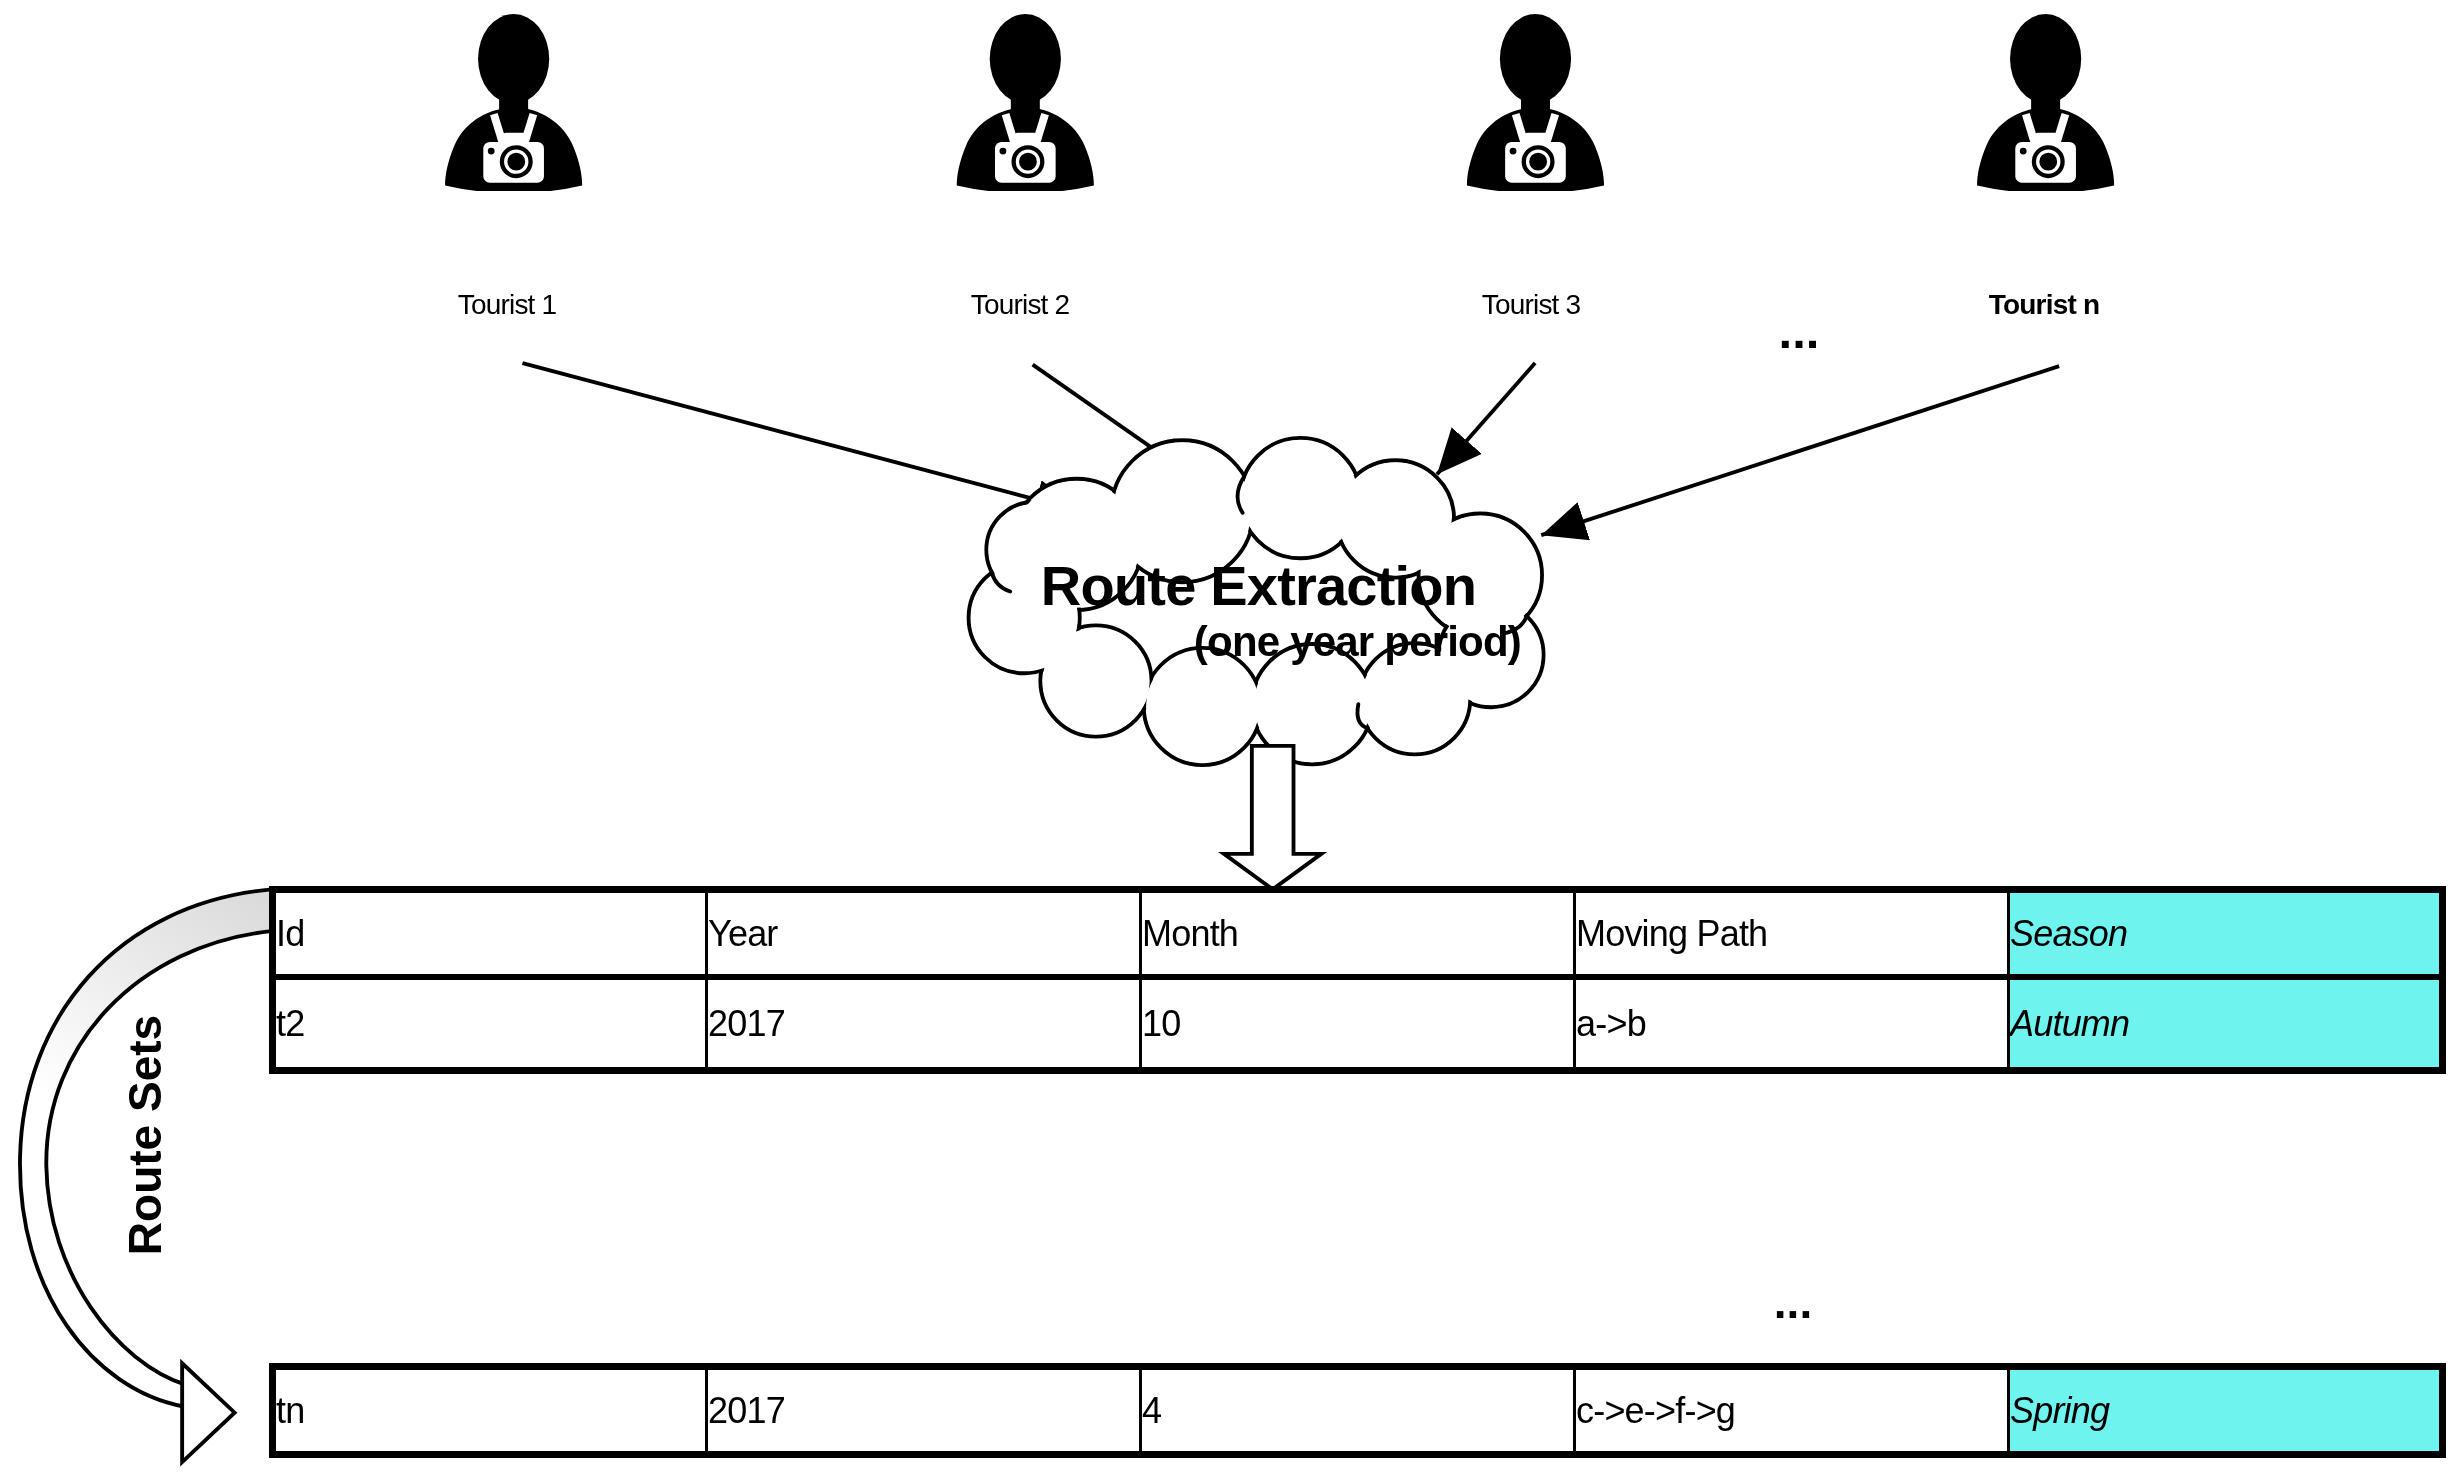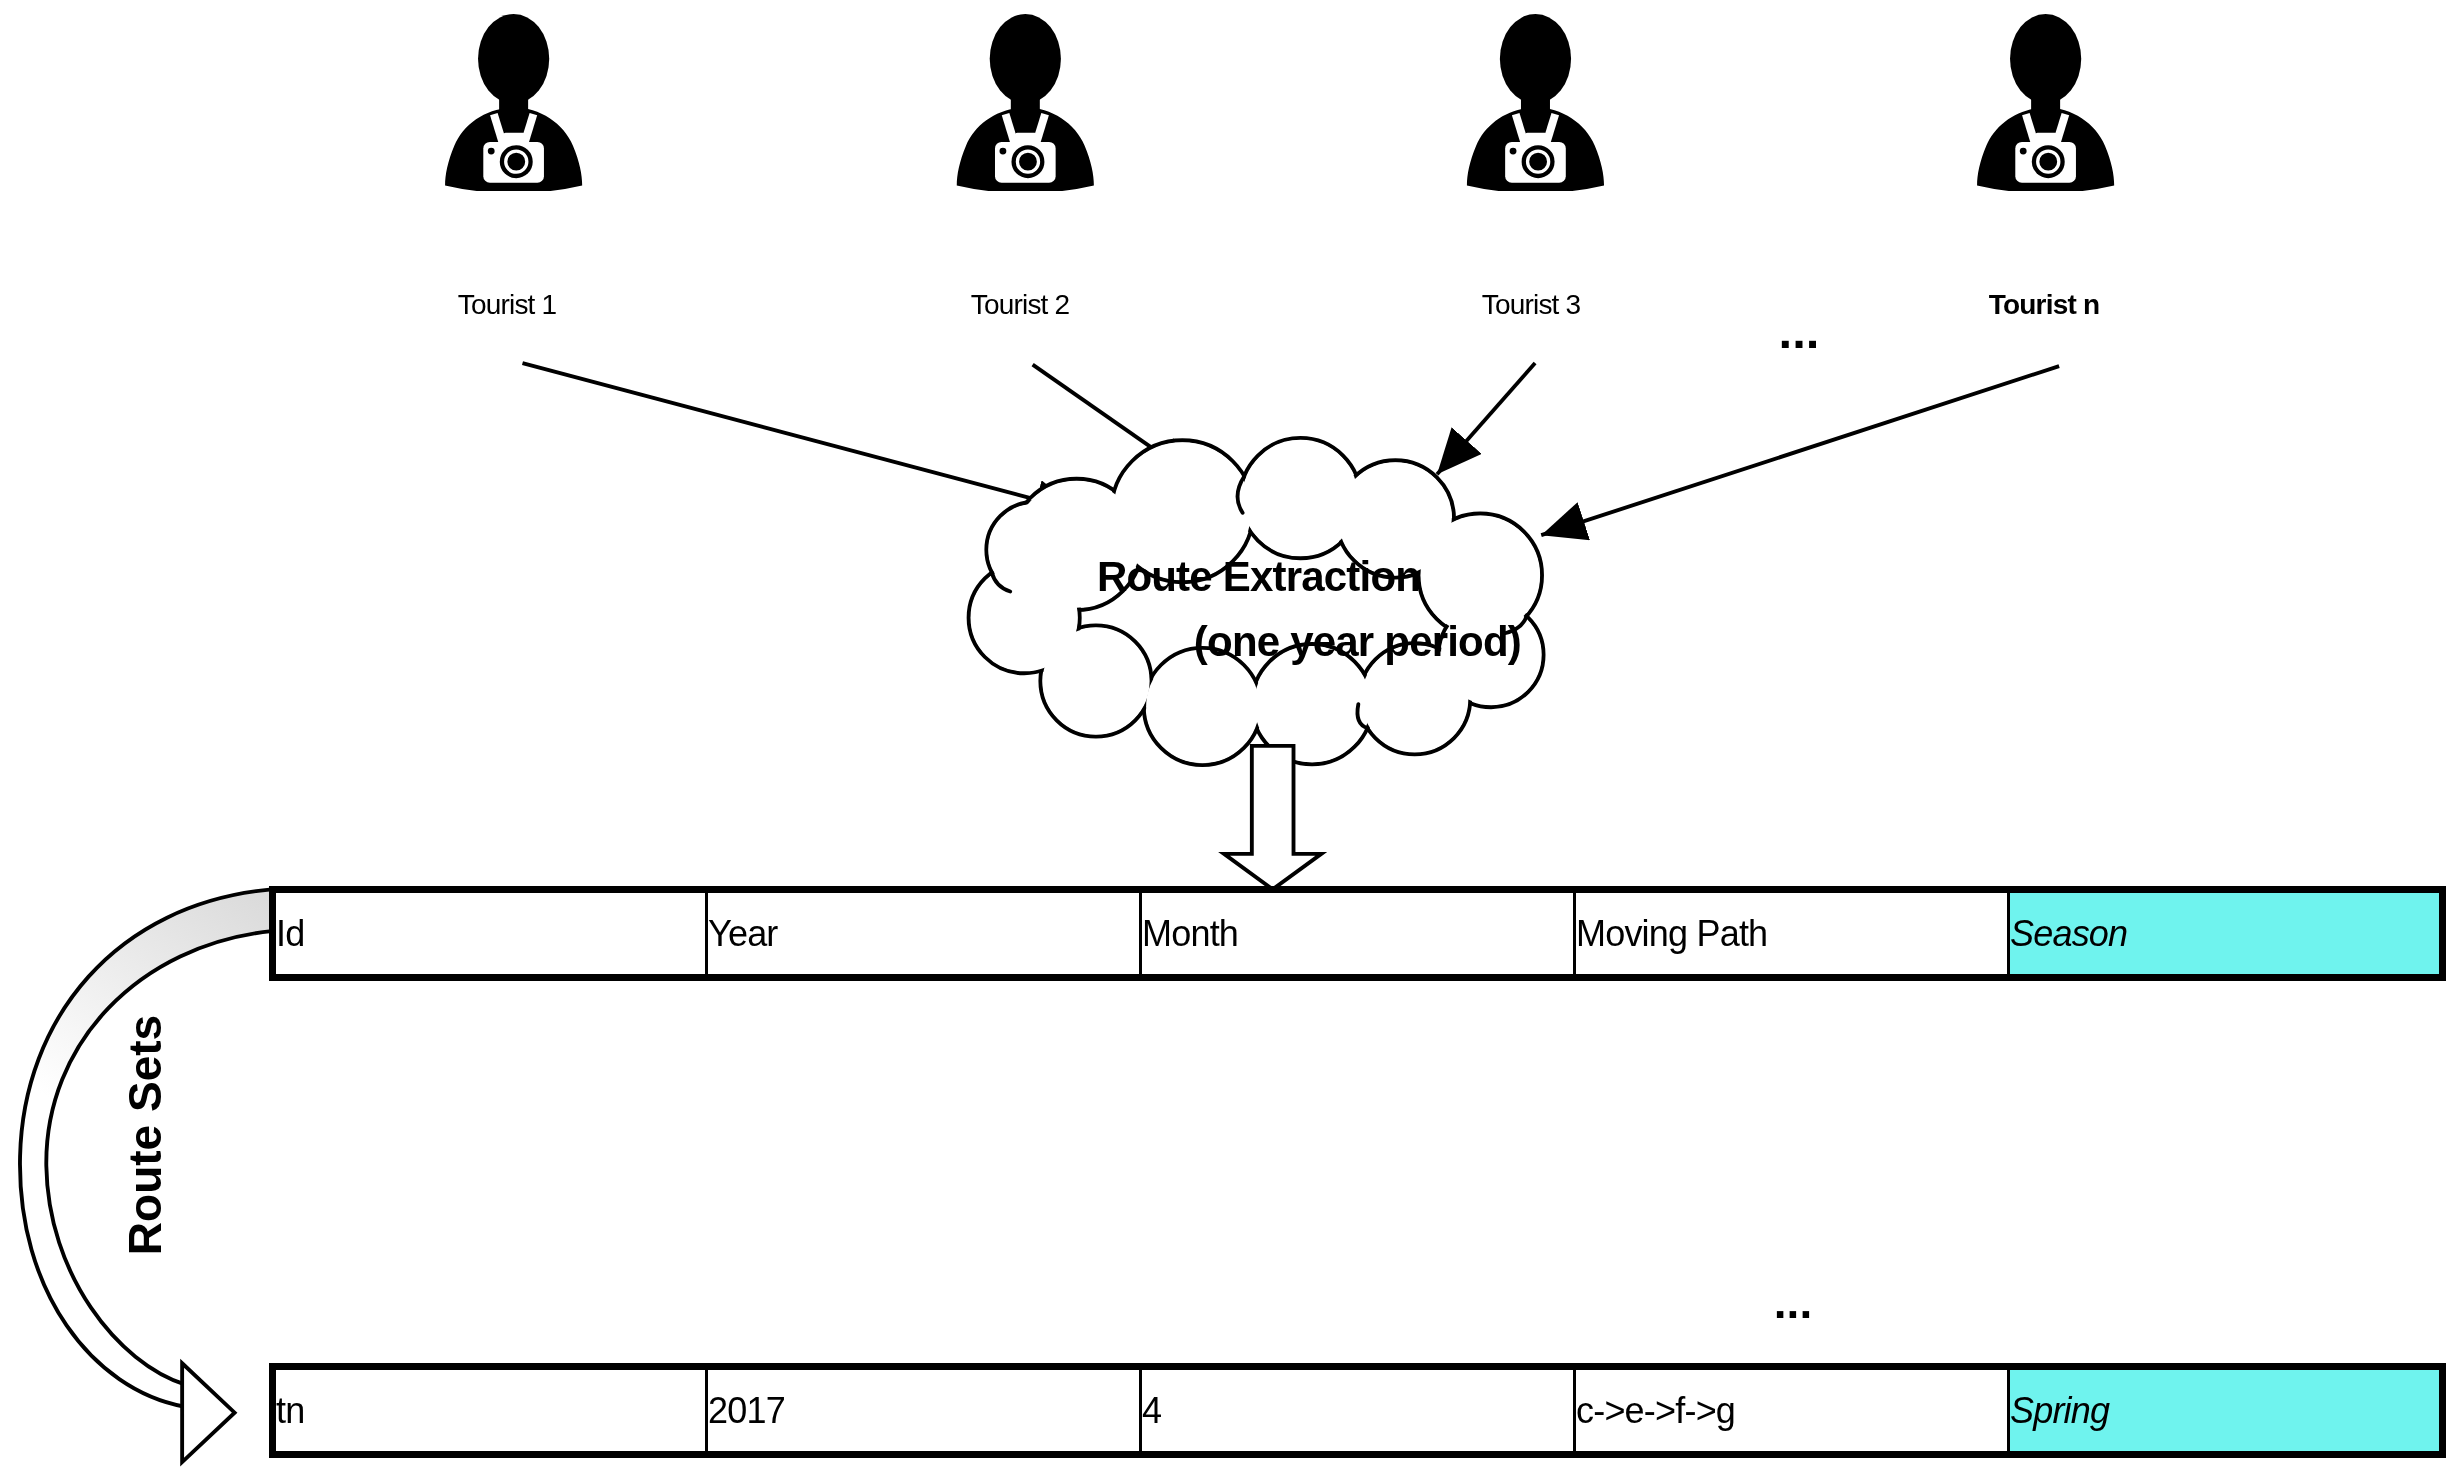--- a/index.html
+++ b/index.html
@@ -4,21 +4,21 @@
 <style>
   html,body{margin:0;padding:0;}
   body{
     width:2462px;height:1477px;position:relative;background:#ffffff;
     font-family:"Liberation Sans", sans-serif;color:#000;overflow:hidden;
   }
   #canvas{position:absolute;left:0;top:0;width:2462px;height:1477px;}
   .abs{position:absolute;}
   .label{font-size:28px;text-align:center;letter-spacing:-0.8px;}
   .dots{font-size:49px;font-weight:bold;text-align:center;}
-  .cloud-title{font-size:42px;font-weight:bold;text-align:center;letter-spacing:-0.8px;}
+  .cloud-title{font-size:56px;font-weight:bold;text-align:center;letter-spacing:-0.8px;}
   .cloud-sub{font-size:42px;font-weight:bold;text-align:right;letter-spacing:-0.8px;}
   .route-sets{
     font-size:46px;font-weight:bold;white-space:nowrap;
     transform:translate(-50%,-50%) rotate(-90deg);
   }
   table.rt{
     border-collapse:collapse;table-layout:fixed;width:2177px;
     border:7px solid #000;background:#fff;
   }
   table.rt td{
@@ -141,20 +141,27 @@
       <col style="width:20%">
     </colgroup>
   <tbody>
       <tr class="hdr">
     <td>Id</td>
     <td>Year</td>
     <td>Month</td>
     <td>Moving Path</td>
     <td class="season">Season</td>
   </tr>
+  <tr class="row">
+    <td>t2</td>
+    <td>2017</td>
+    <td>10</td>
+    <td>a-&gt;b</td>
+    <td class="season">Autumn</td>
+  </tr>
 </tbody>
   </table>
 
 <div class="abs dots" style="left:1716px;top:1275px;width:154px;font-size:46px;">...</div>
 
 <table class="rt abs" style="left:269px;top:1363px;">
   <colgroup>
       <col style="width:20%">
       <col style="width:20%">
       <col style="width:20%">

